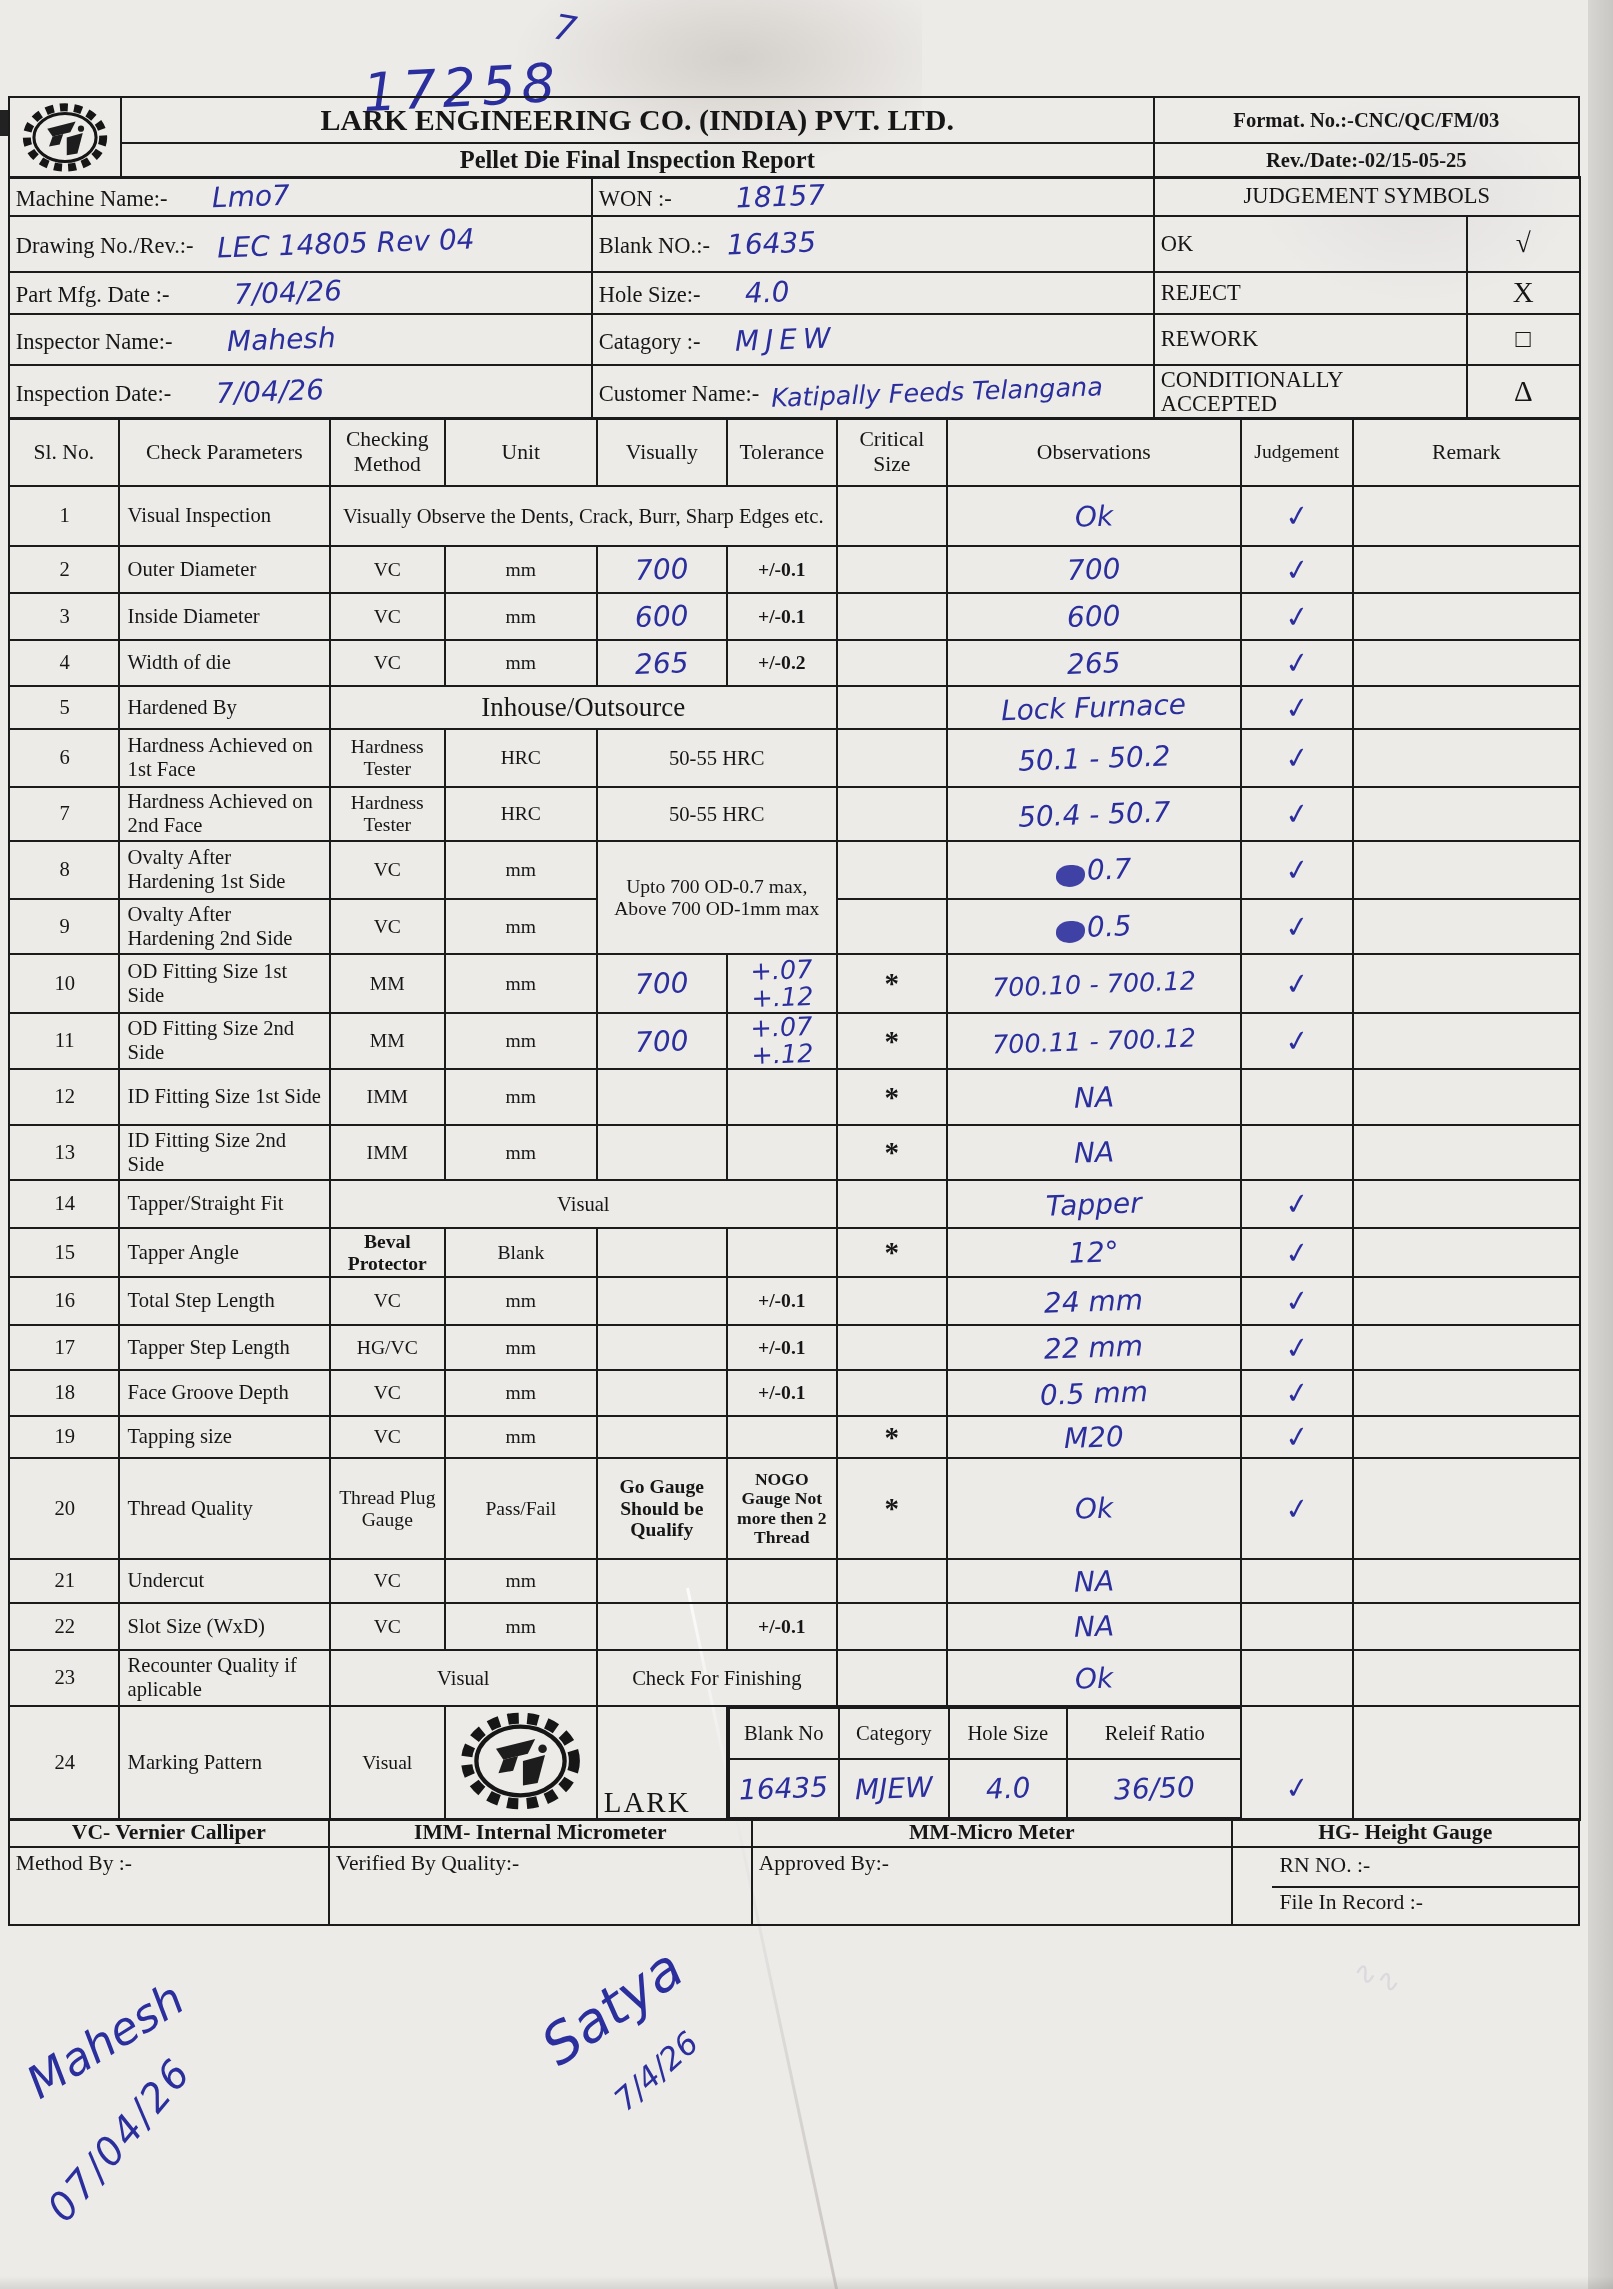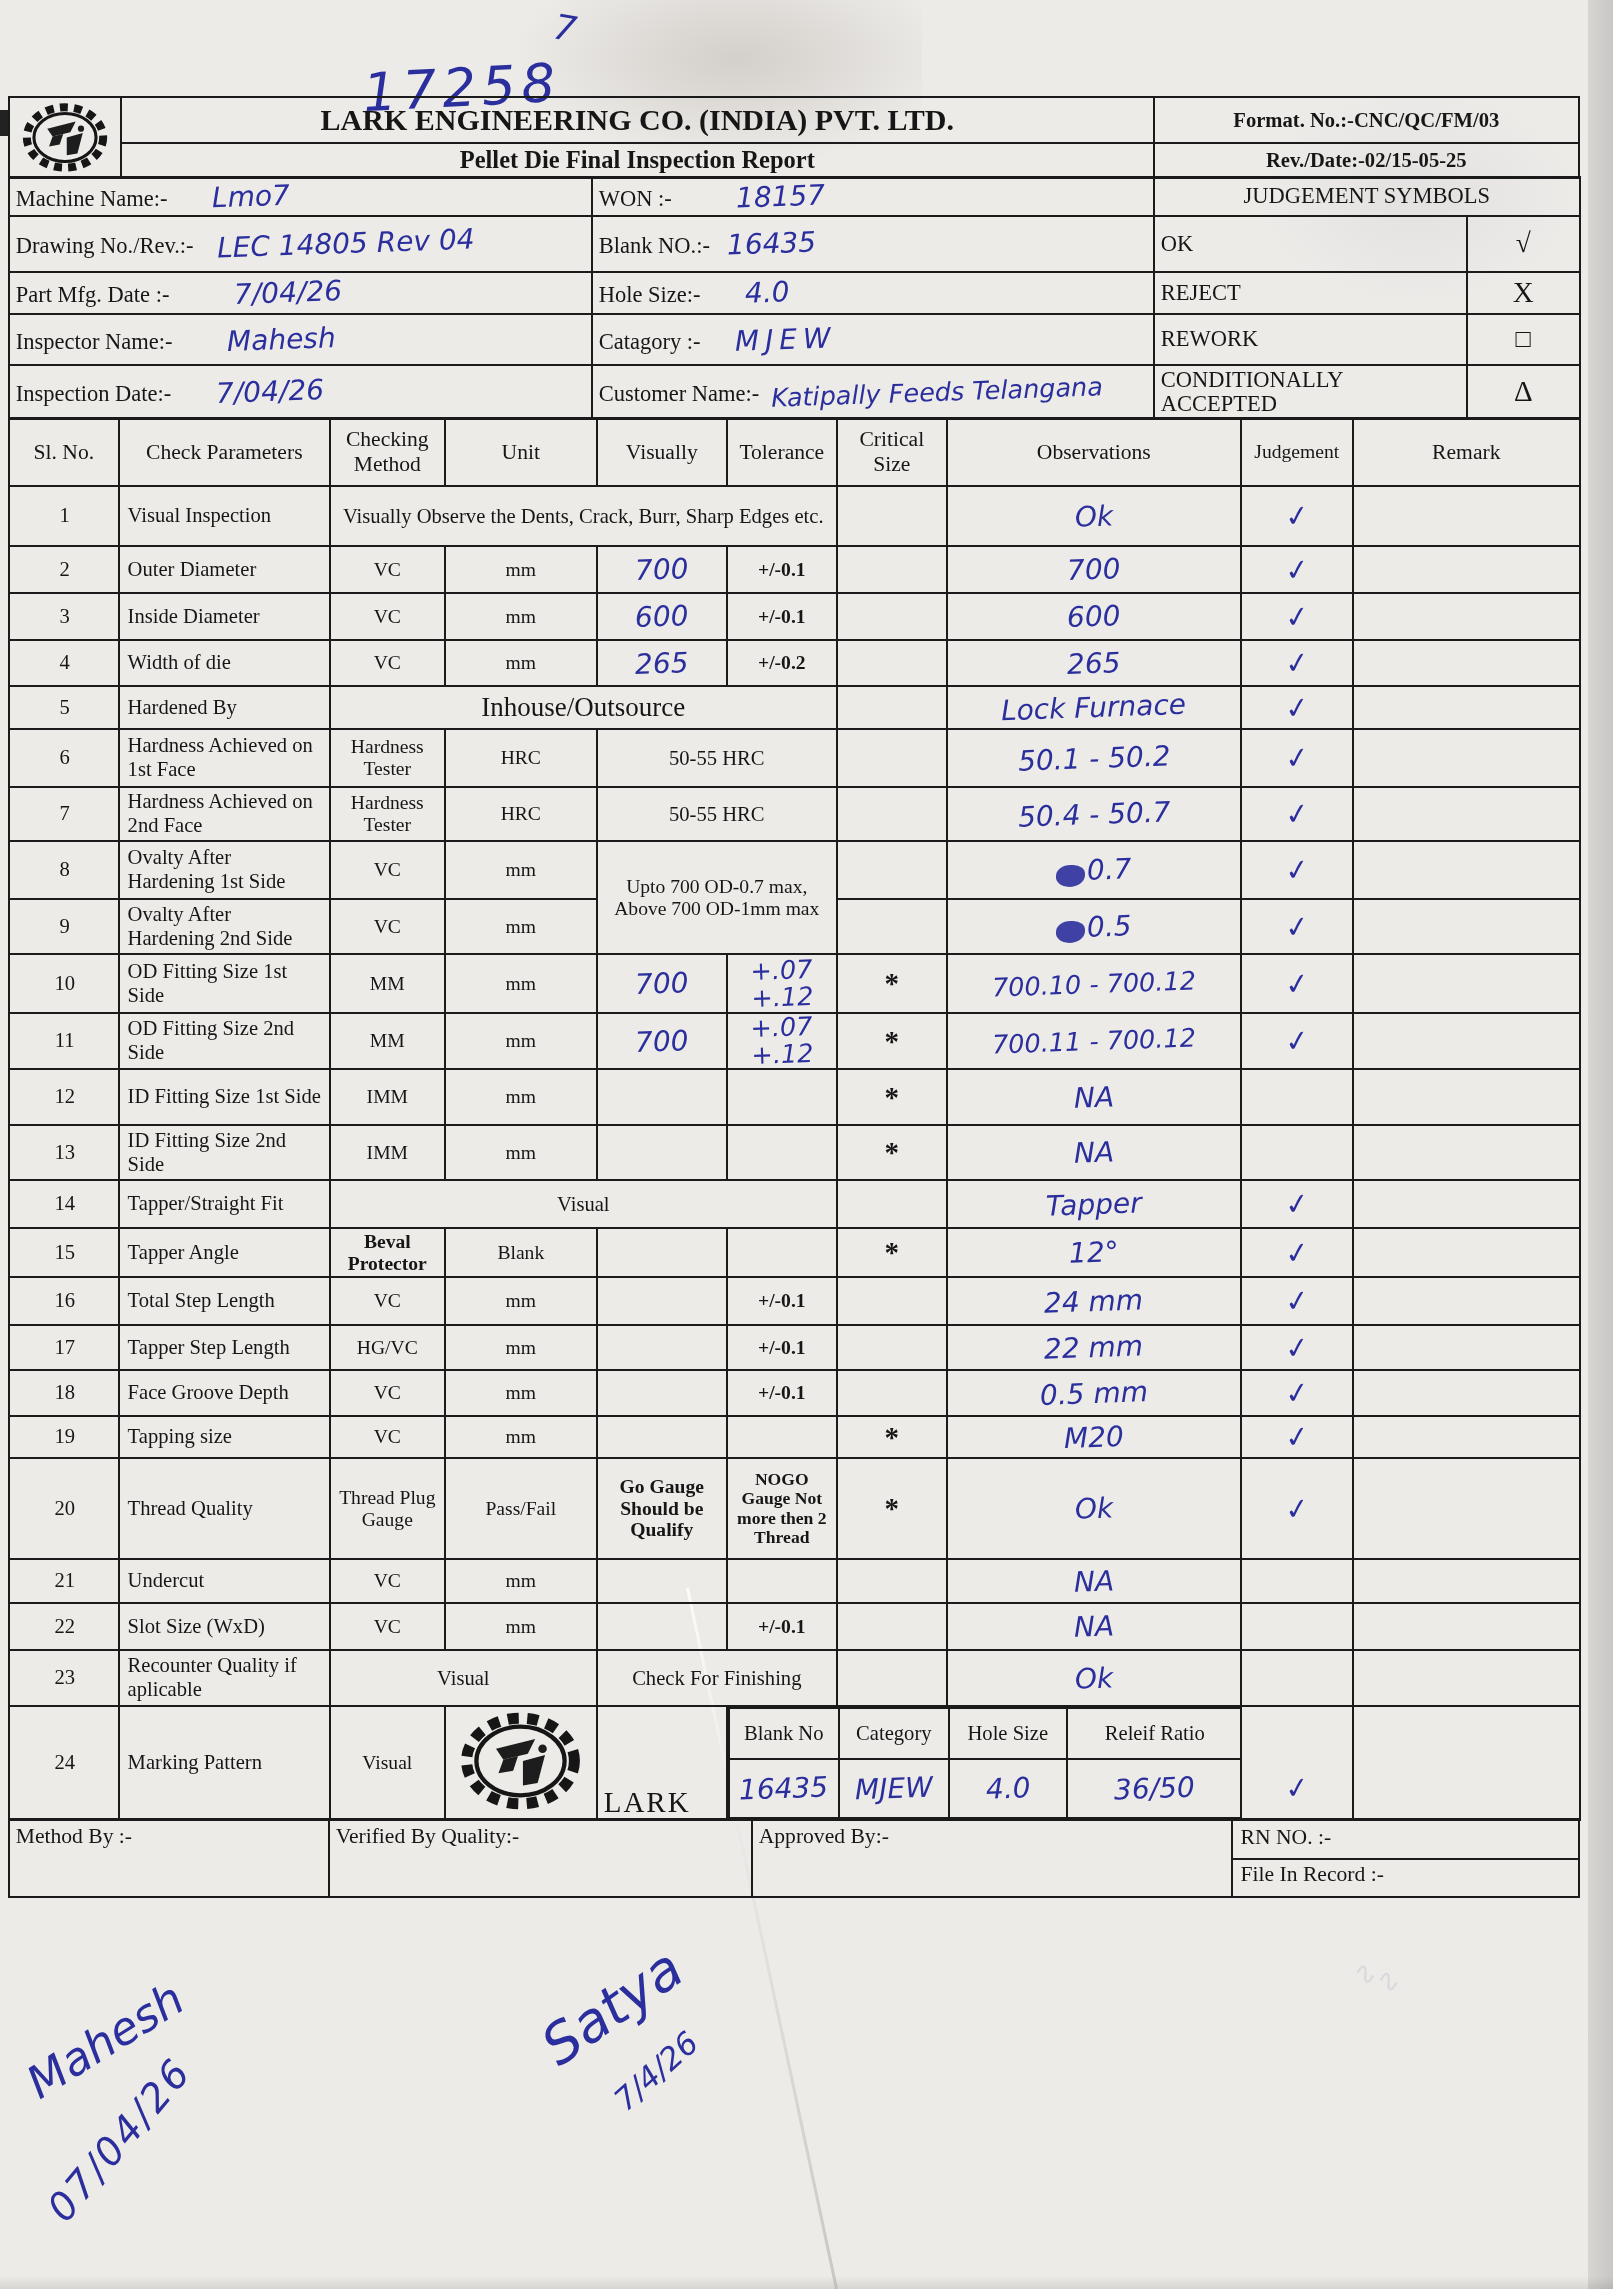--- a/index.html
+++ b/index.html
@@ -51,21 +51,21 @@
           border-radius:50% 40% 55% 45%; vertical-align:middle; margin-right:2px; opacity:.9; }
   .logo-svg { display:block; margin:3.9px auto; }
   .lark-word { font-size:29px; letter-spacing:2px; }
   .inner { width:100%; height:100%; }
   .inner td { border-width:2px; }
   .abs { position:absolute; }
   .note-cell { font-size:22.5px; font-weight:bold; padding:7.8px 9.8px; vertical-align:top;}
   .legend-cell { font-size:21.6px; font-weight:bold; text-align:center; }
   .sign-cell { font-size:21.6px; vertical-align:top; padding-top:3.9px; }
   .rn-split { padding:0; }
-  .rn-split .half { padding:2px 7.8px; font-size:21.6px; height:35px; box-sizing:border-box;}
+  .rn-split .half { padding:2px 7.8px; font-size:21.6px; height:35px; box-sizing:border-box;margin-left:39px;}
   .rn-split .half + .half { border-top:2.9px solid #1b1b1b; }
 </style>
 </head>
 <body>
 
 <div class="page">
 
   <div class="smudge-top"></div>
   <div class="smudge-right"></div>
   <div class="edge-right"></div>
@@ -540,20 +540,26 @@
 
 
     <table>
       <colgroup>
           <col style="width:320px">
           <col style="width:423px">
           <col style="width:480px">
           <col style="width:347px">
         </colgroup>
       <tbody>
+          <tr style="height:27.4px">
+        <td class="legend-cell">VC- Vernier Calliper</td>
+        <td class="legend-cell">IMM- Internal Micrometer</td>
+        <td class="legend-cell">MM-Micro Meter</td>
+        <td class="legend-cell">HG- Height Gauge</td>
+      </tr>
       <tr style="height:78px">
         <td class="sign-cell">Method By :-</td>
         <td class="sign-cell">Verified By Quality:-</td>
         <td class="sign-cell">Approved By:-</td>
         <td class="rn-split">
           <div class="half">RN NO. :-</div>
           <div class="half">File In Record :-</div>
         </td>
       </tr>
     </tbody>

